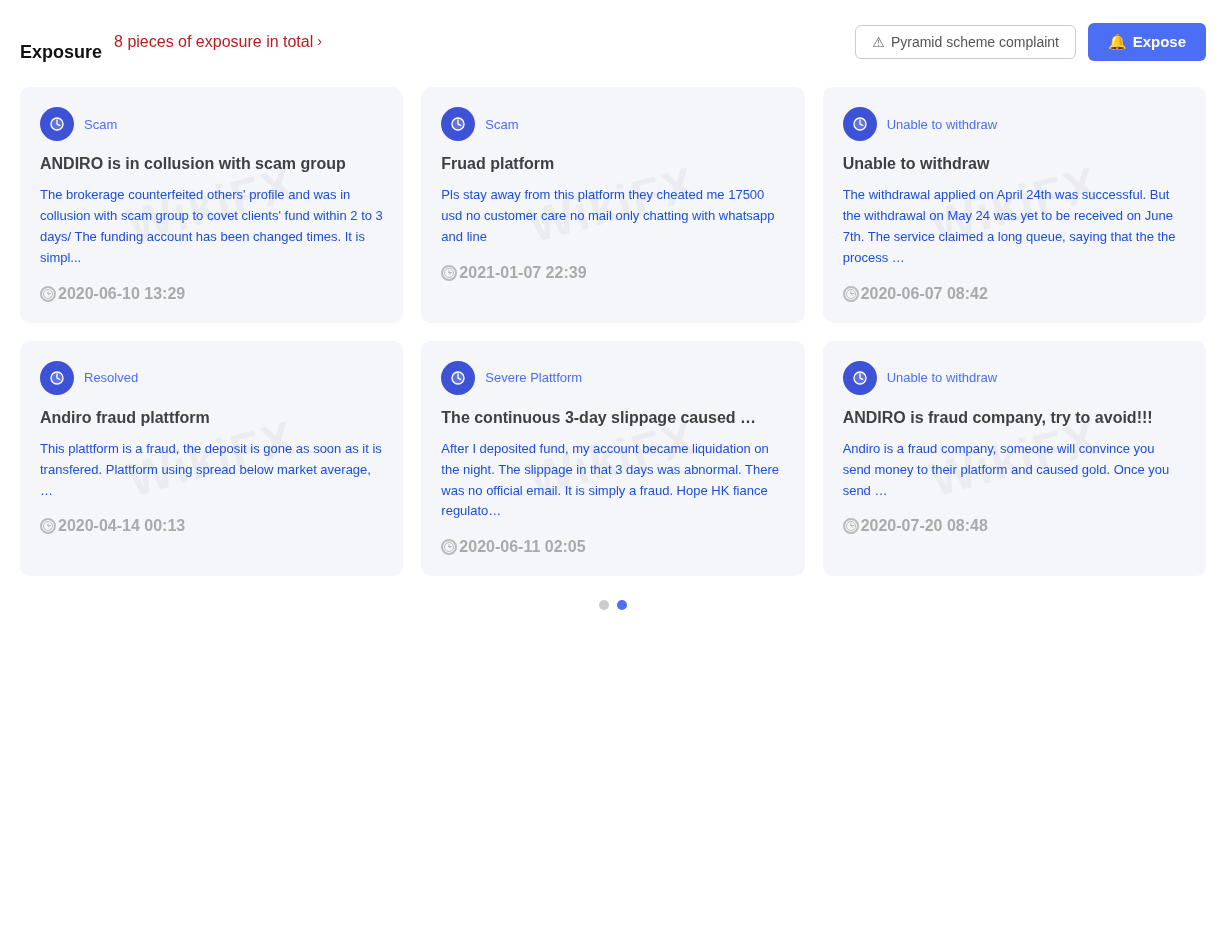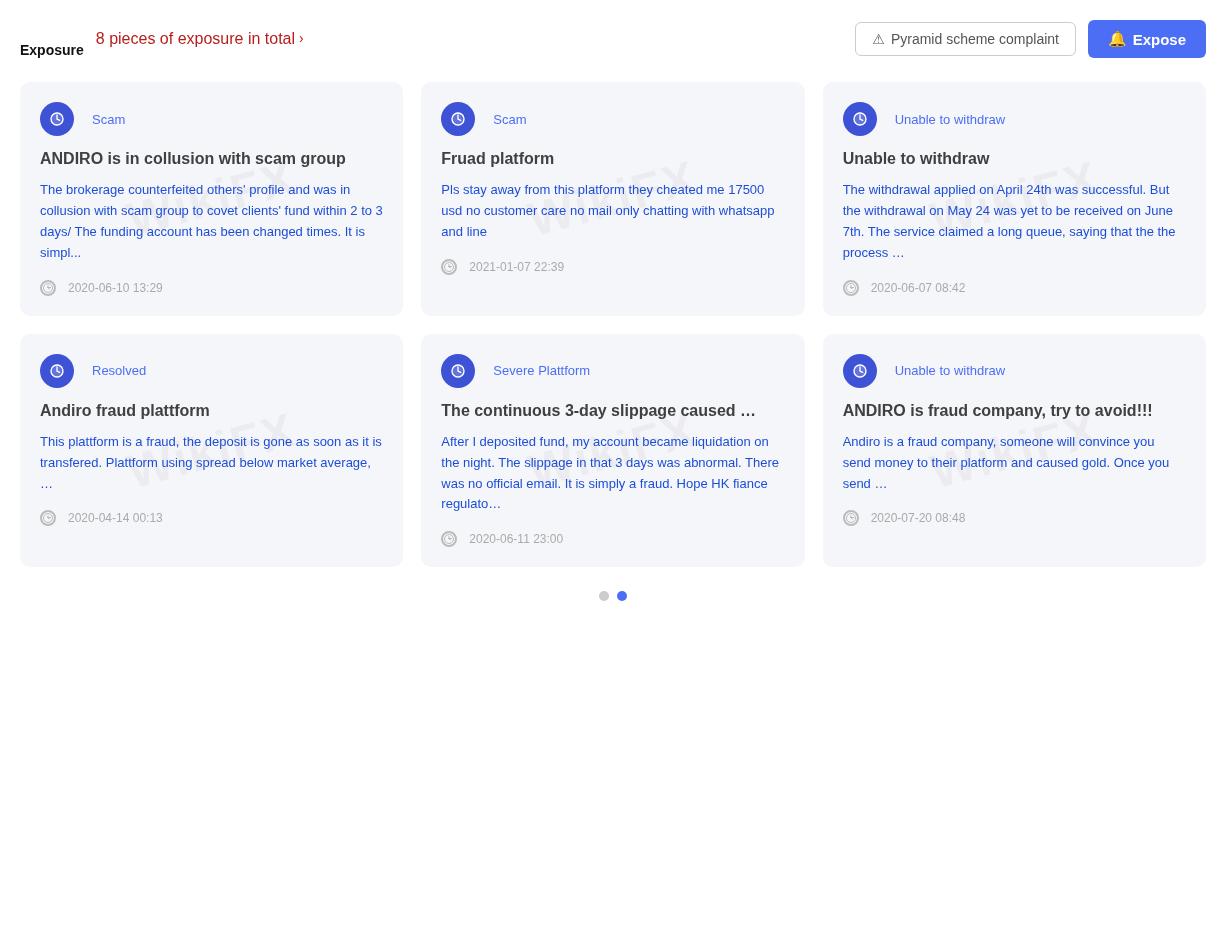--- a/index.html
+++ b/index.html
@@ -17,21 +17,21 @@
       align-items: center;
       justify-content: space-between;
       margin-bottom: 24px;
     }
     .header-left {
       display: flex;
       align-items: center;
       gap: 12px;
     }
     .header-title {
-      font-size: 14px;
+      font-size: 18px;
       font-weight: 700;
       color: #111;
       margin-top: 22px;
     }
     .header-count {
       font-size: 16px;
       color: #b91c1c;
       display: flex;
       align-items: flex-start;
       gap: 4px;
@@ -106,21 +106,21 @@
     }
 
     .card-content {
       position: relative;
       z-index: 1;
     }
 
     .badge-row {
       display: flex;
       align-items: center;
-      gap: 18px;
+      gap: 10px;
       margin-bottom: 12px;
     }
     .badge-icon {
       width: 34px;
       height: 34px;
       border-radius: 50%;
       background: #3d52d5;
       display: flex;
       align-items: center;
       justify-content: center;
@@ -143,23 +143,24 @@
     }
     .card-body {
       font-size: 13px;
       color: #1d4ed8;
       line-height: 1.6;
       margin-bottom: 16px;
     }
     .card-footer {
       display: flex;
       align-items: center;
-      gap: 12px;
+      gap: 2px;
       color: #aaa;
-      font-size: 12px;
+      font-size: 16px;
+      font-weight: bold;
     }
     .clock-icon {
       width: 16px;
       height: 16px;
       border-radius: 50%;
       border: 2px solid #bbb;
       display: flex;
       align-items: center;
       justify-content: center;
       position: relative;
@@ -338,21 +339,21 @@
       </div>
       <div class="card-title">The continuous 3-day slippage caused …</div>
       <div class="card-body">After I deposited fund, my account became liquidation on the night. The slippage in that 3 days was abnormal. There was no official email. It is simply a fraud. Hope HK fiance regulato…</div>
       <div class="card-footer">
         <div class="clock-icon">
           <svg width="14" height="14" viewBox="0 0 24 24" fill="none">
             <circle cx="12" cy="12" r="9" stroke="#bbb" stroke-width="2"></circle>
             <path d="M12 7v5l3 2" stroke="#bbb" stroke-width="2" stroke-linecap="round"></path>
           </svg>
         </div>
-        <span>2020-06-11 23:00</span>
+        <span>2020-06-11 02:05</span>
       </div>
     </div>
   </div>
     <div class="card">
     <div class="watermark">WikiFX</div>
     <div class="card-content">
       <div class="badge-row">
         <div class="badge-icon">
           <svg width="16" height="16" viewBox="0 0 24 24" fill="none">
             <circle cx="12" cy="12" r="10" fill="white" opacity="0.2"></circle>

